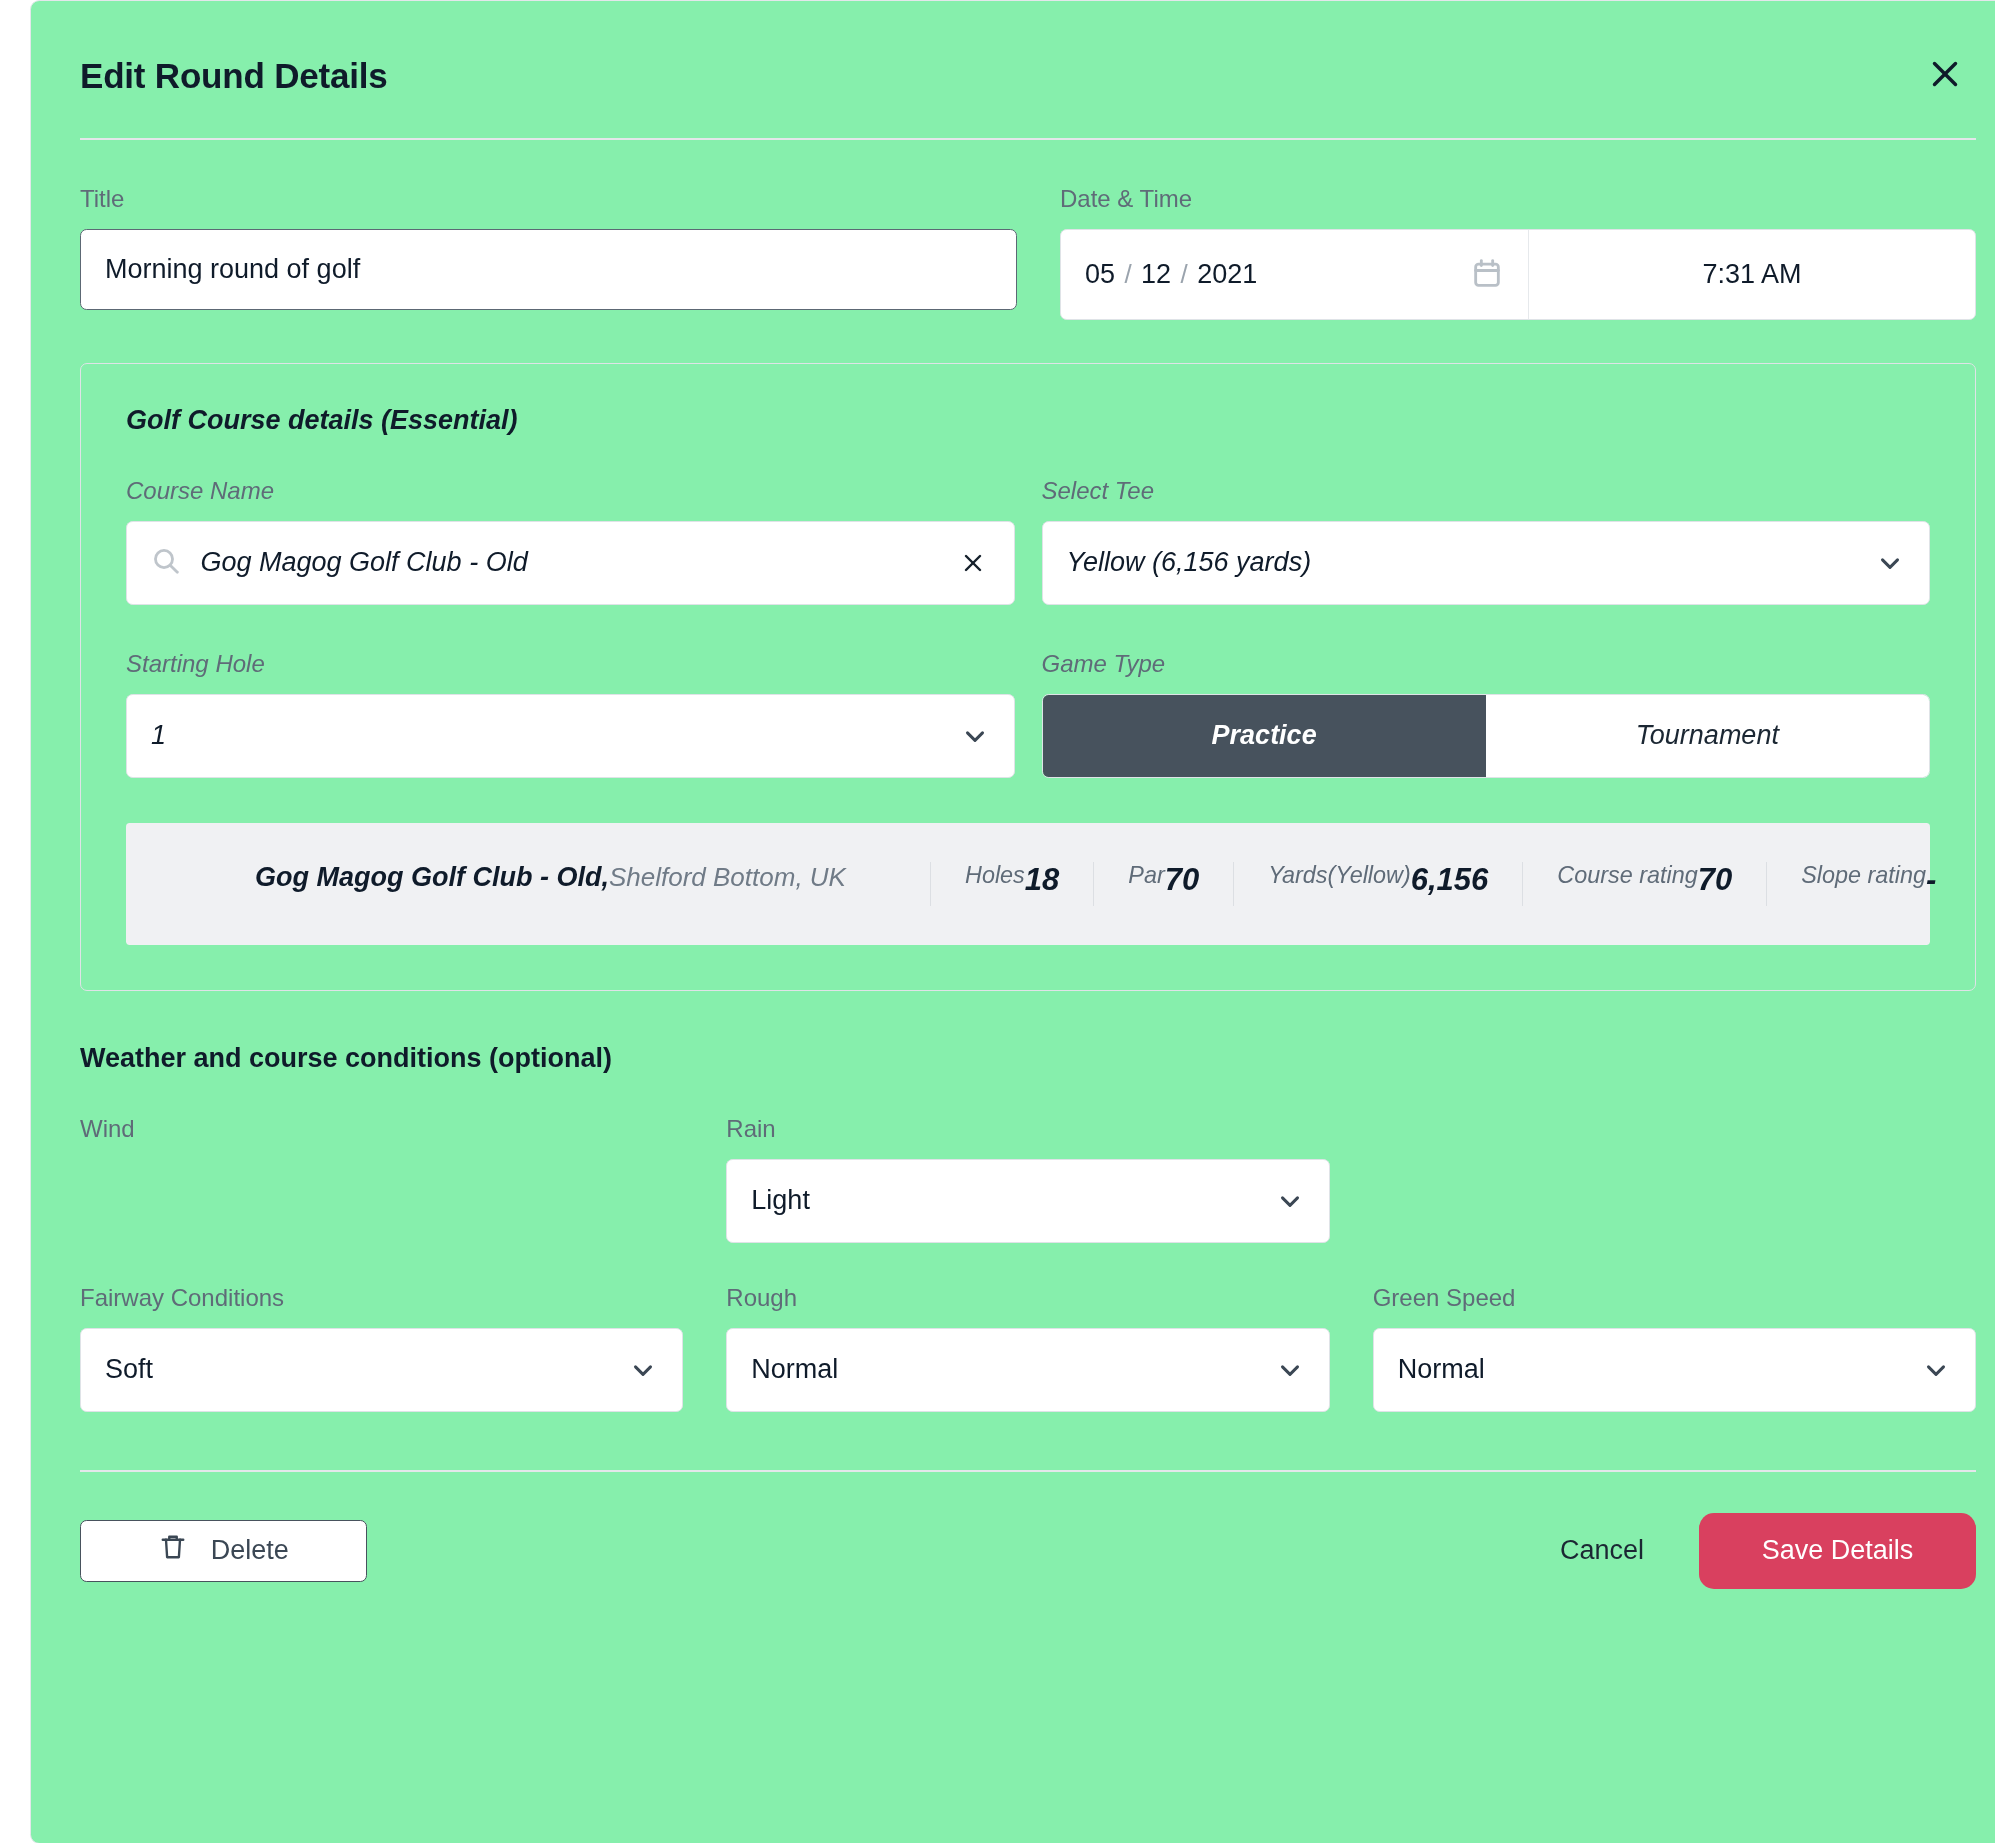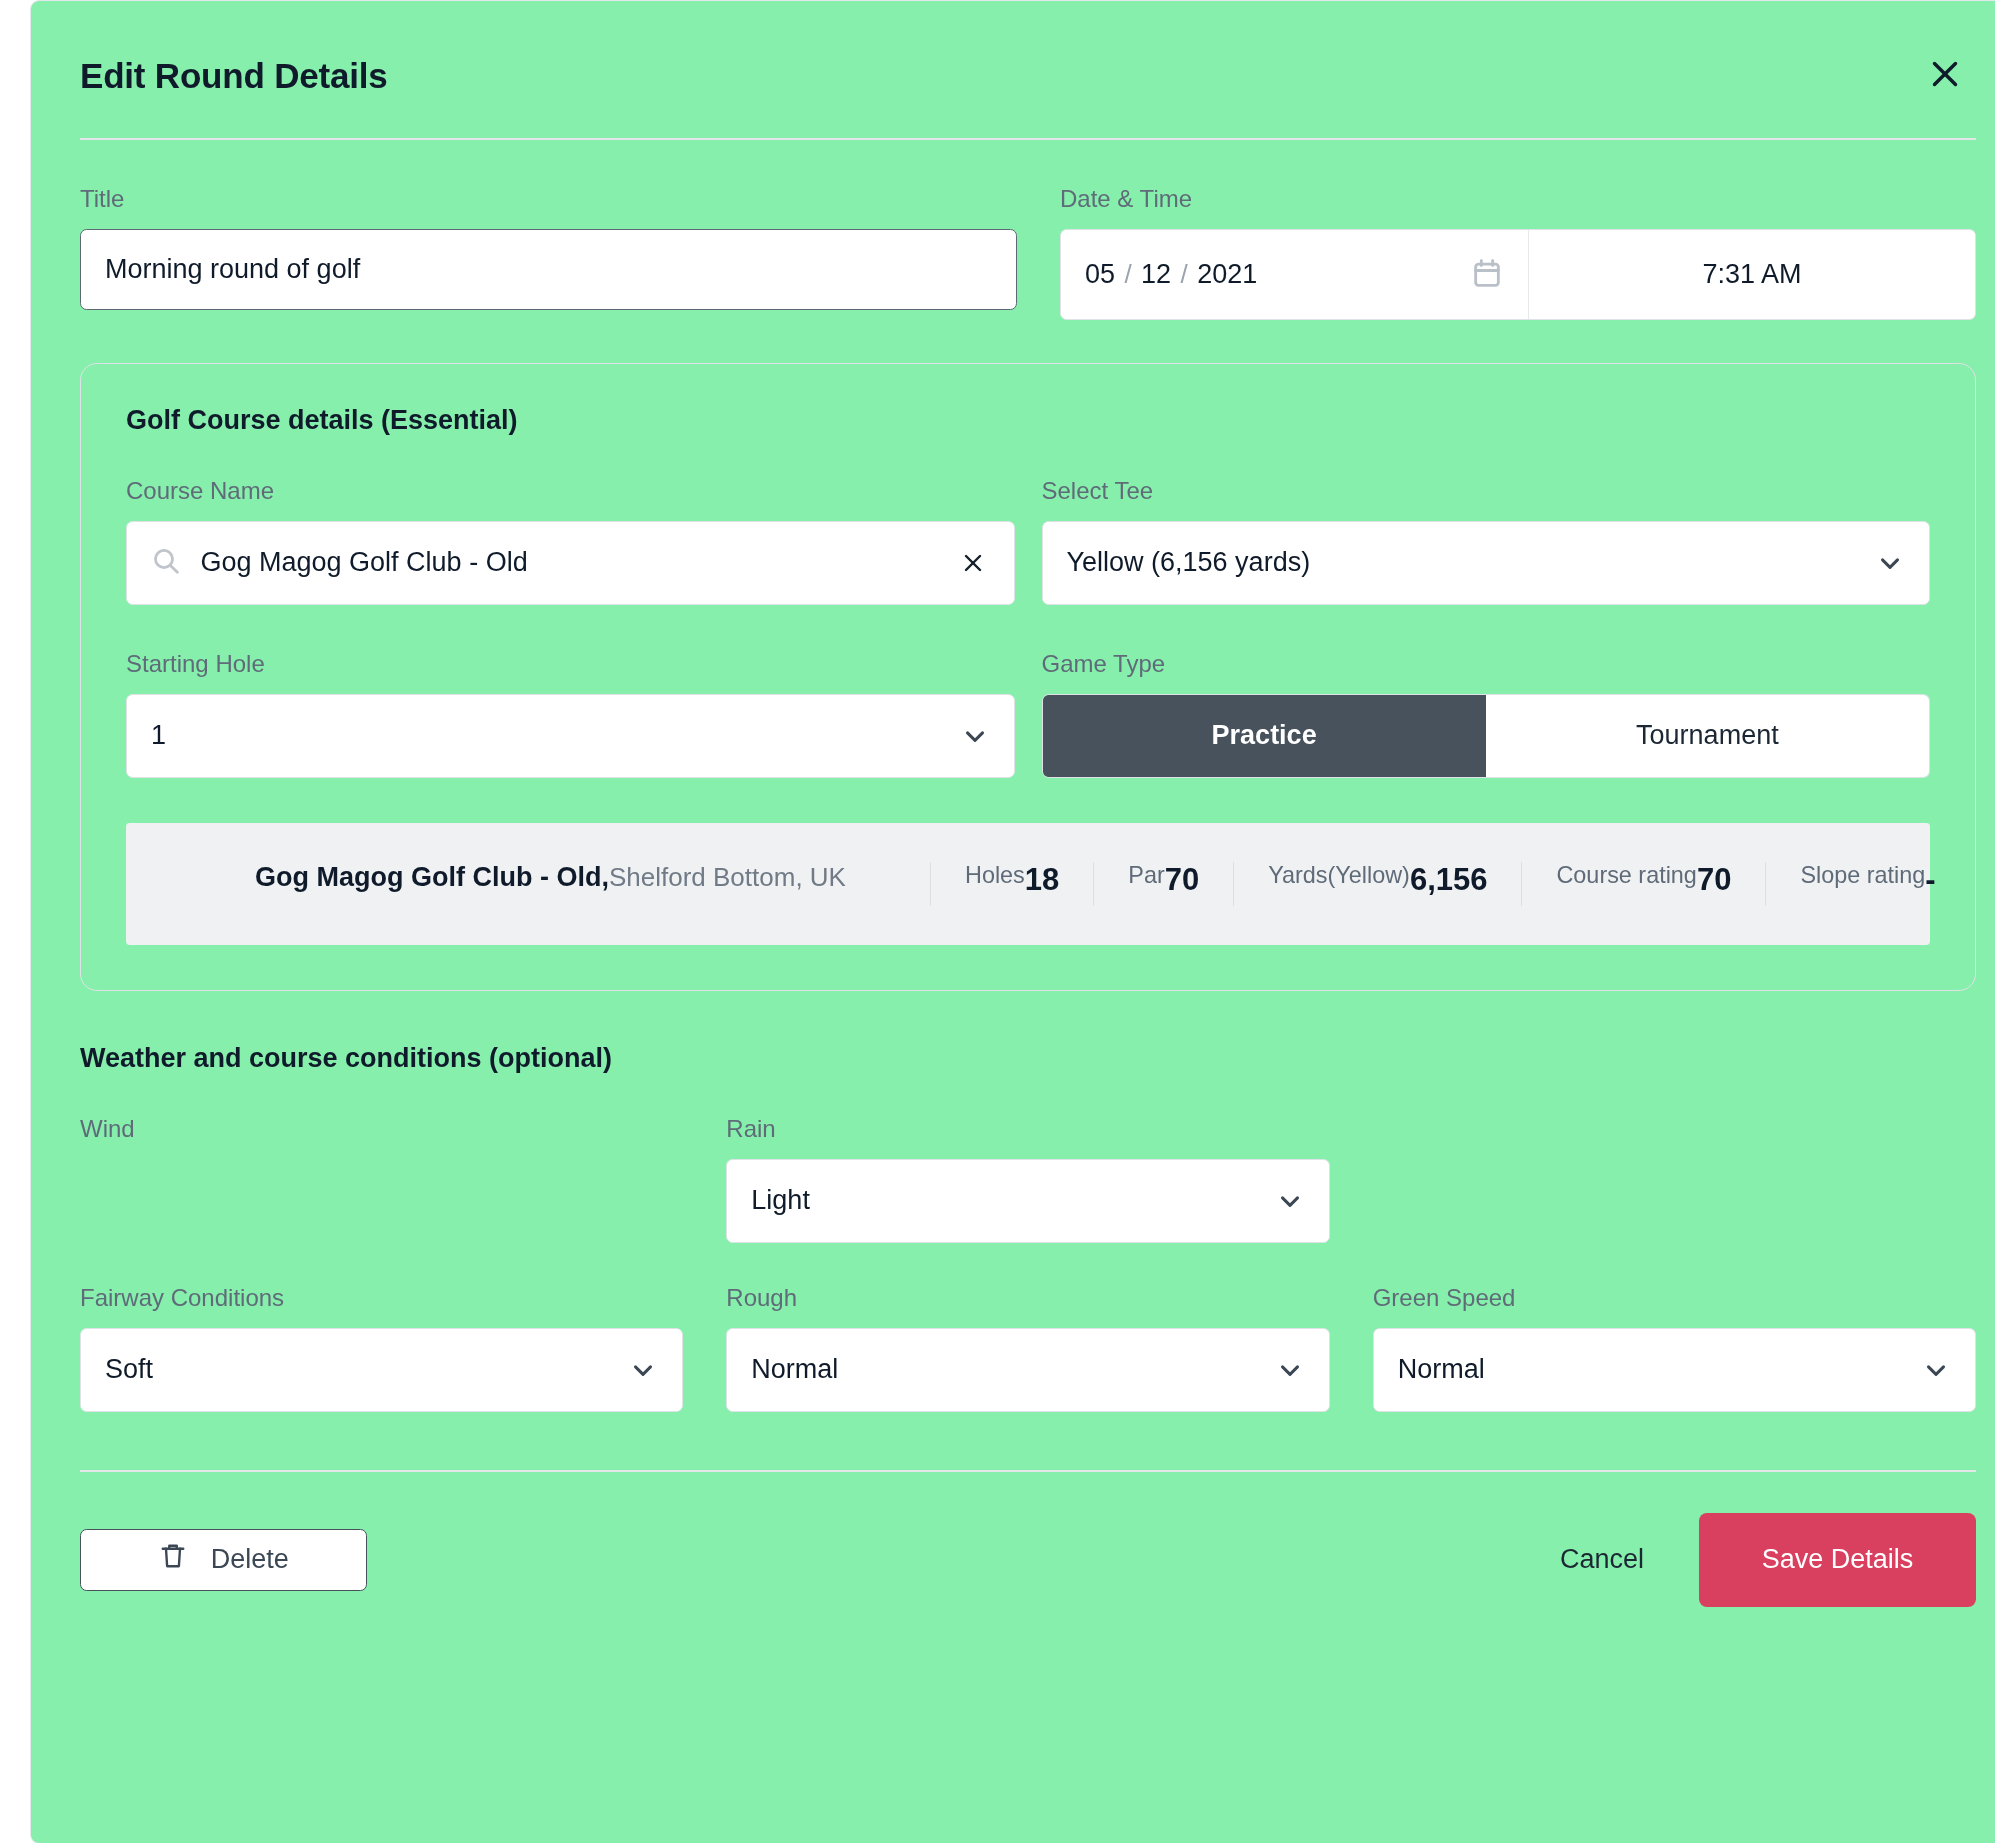--- a/index.html
+++ b/index.html
@@ -121,22 +121,23 @@
     align-items: center;
     justify-content: center;
     font-size: 27px;
     color: #0f1b2a;
   }
 
   
   .course-card {
     margin-top: 43px;
     border: 1.9px solid #dfe3e7;
-    border-radius: 17px;
+    border-radius: 7px;
     padding: 41px 45px 45px 45px;
+    font-style: italic;
   }
   .card-heading {
     font-size: 27px;
     font-weight: bold;
     color: #0f1b2a;
     margin-bottom: 41px;
   }
   .card-row {
     display: flex;
     gap: 27px;
@@ -294,27 +295,27 @@
   .cancel-btn {
     font-size: 27px;
     color: #1b2733;
     background: none;
     border: none;
     cursor: pointer;
     padding: 9.4px 19px;
     font-family: inherit;
   }
   .save-btn {
-    height: 94px;
+    height: 76px;
     min-width: 277px;
     background: #d9405f;
     color: #ffffff;
     font-size: 27px;
     border: none;
-    border-radius: 8px;
+    border-radius: 15px;
     cursor: pointer;
     font-family: inherit;
     padding: 0 32px;
   }
 </style>
 </head>
 <body>
 
 <div class="modal">
 

